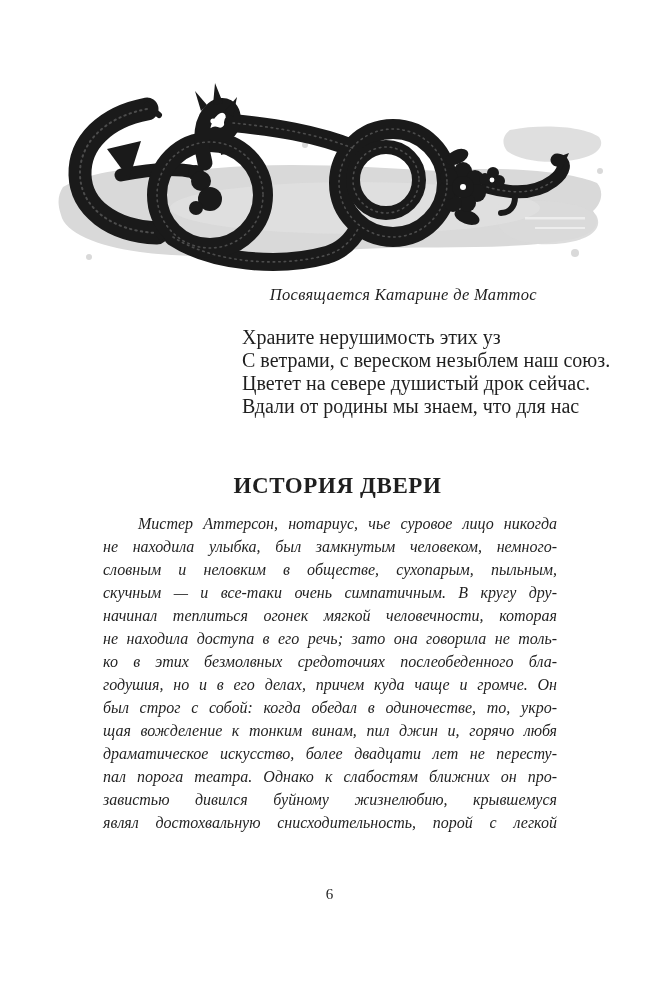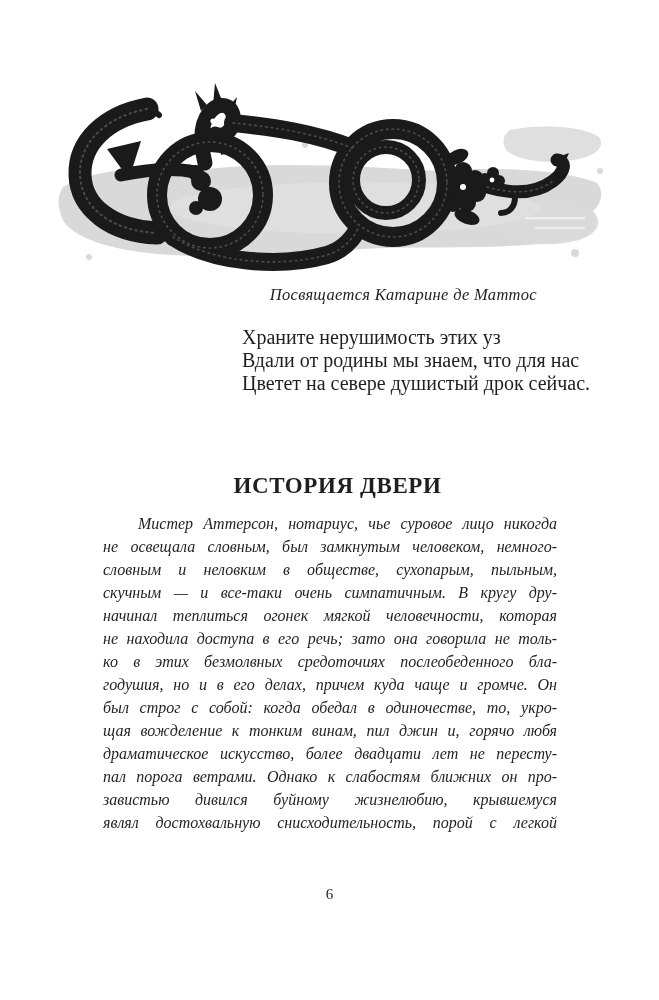--- a/index.html
+++ b/index.html
@@ -163,38 +163,39 @@
           <path d="M432,112 C460,120 482,118 498,106"></path>
         </g>
       </g>
     </svg>
   </div>
 
   <div class="dedication">Посвящается Катарине де Маттос</div>
 
   <div class="epigraph">
       <div class="epigraph-line">Храните нерушимость этих уз</div>
+      <div class="epigraph-line">С ветрами, с вереском незыблем наш союз.</div>
+      <div class="epigraph-line">Цветет на севере душистый дрок сейчас.</div>
       <div class="epigraph-line">Вдали от родины мы знаем, что для нас</div>
-      <div class="epigraph-line">Цветет на севере душистый дрок сейчас.</div>
     </div>
 
   <h1 class="chapter-title">ИСТОРИЯ ДВЕРИ</h1>
 
   <div class="body-text">
       <div class="body-line">Мистер Аттерсон, нотариус, чье суровое лицо никогда</div>
-      <div class="body-line">не освещала словным, был замкнутым человеком, немного-</div>
+      <div class="body-line">не находила улыбка, был замкнутым человеком, немного-</div>
       <div class="body-line">словным и неловким в обществе, сухопарым, пыльным,</div>
       <div class="body-line">скучным — и все-таки очень симпатичным. В кругу дру-</div>
       <div class="body-line">начинал теплиться огонек мягкой человечности, которая</div>
       <div class="body-line">не находила доступа в его речь; зато она говорила не толь-</div>
       <div class="body-line">ко в этих безмолвных средоточиях послеобеденного бла-</div>
       <div class="body-line">годушия, но и в его делах, причем куда чаще и громче. Он</div>
       <div class="body-line">был строг с собой: когда обедал в одиночестве, то, укро-</div>
       <div class="body-line">щая вожделение к тонким винам, пил джин и, горячо любя</div>
       <div class="body-line">драматическое искусство, более двадцати лет не пересту-</div>
-      <div class="body-line">пал порога ветрами. Однако к слабостям ближних он про-</div>
+      <div class="body-line">пал порога театра. Однако к слабостям ближних он про-</div>
       <div class="body-line">завистью дивился буйному жизнелюбию, крывшемуся</div>
       <div class="body-line">являл достохвальную снисходительность, порой с легкой</div>
     </div>
 
   <div class="page-number">6</div>
 
 </div>
 
 </body></html>

